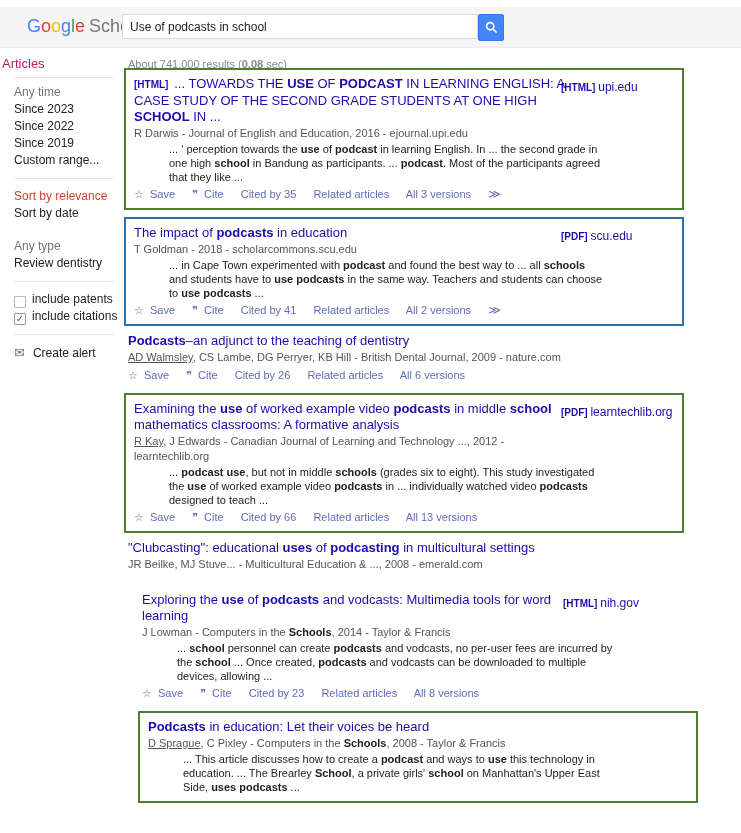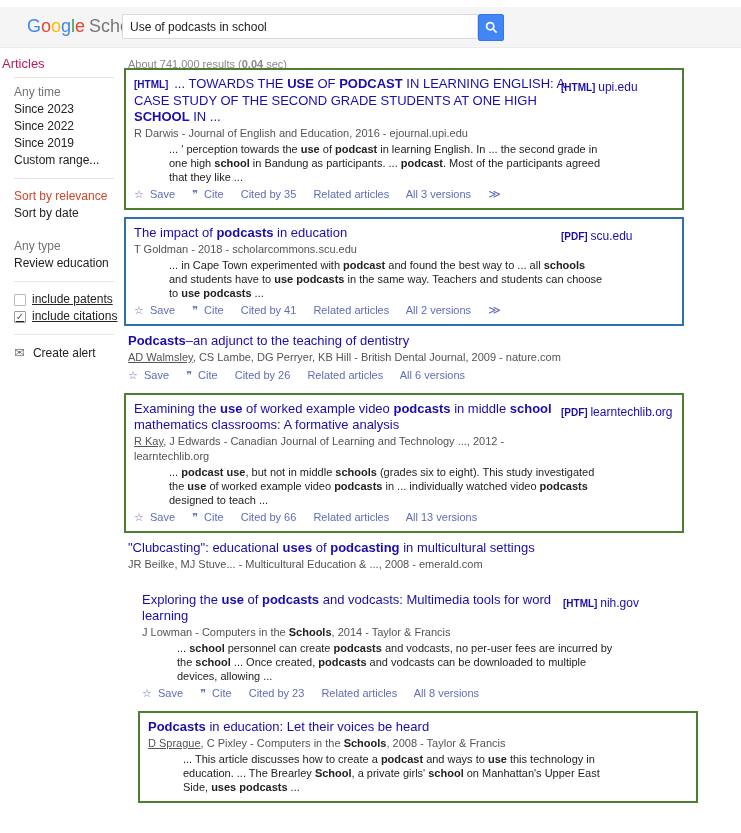--- a/index.html
+++ b/index.html
@@ -35,21 +35,21 @@
   .articles-label { position:absolute; left:2px; top:2px; font-size:13px; color:#be185d; }
   .results-stats { position:absolute; left:128px; top:4px; font-size:11px; color:#878787; }
   .sb-top-divider { position:absolute; left:14px; top:23px; width:100px; border-top:1px solid #e5e5e5; }
 
   
   .sidebar { position:absolute; left:14px; top:84px; width:104px; font-size:12px; }
   .sb-item { display:block; color:#222; line-height:17px; }
   .sb-item.active { color:#d0442c; }
   .sb-divider { border-top:1px solid #e5e5e5; width:100px; margin:9px 0 9px 0; }
   .sb-gap { height:16px; }
-  .sb-check { display:flex; align-items:center; line-height:17px; color:#222; cursor:pointer;text-decoration:underline; }
+  .sb-check { display:flex; align-items:flex-end; line-height:17px; color:#222; cursor:pointer; }
   .cb {
     display:inline-block; width:10px; height:10px; border:1px solid #b9b9b9;
     border-radius:1px; margin-right:6px; font-size:10px; line-height:10px;
     color:#555; text-align:center; background:#fff;
   }
   .cb.checked { border-color:#999; }
   .sb-alert { display:flex; align-items:center; margin-top:10px; color:#222; cursor:pointer; }
   .env-icon { color:#757575; font-size:13px; margin-right:8px; }
 
   
@@ -93,36 +93,36 @@
       <svg width="13" height="13" viewBox="0 0 13 13">
         <circle cx="5.2" cy="5.2" r="3.6" fill="none" stroke="#ffffff" stroke-width="1.7"></circle>
         <line x1="8" y1="8" x2="11.6" y2="11.6" stroke="#ffffff" stroke-width="1.7"></line>
       </svg>
     </span>
   </button>
 </div>
 
 <div class="toolbar">
   <div class="articles-label">Articles</div>
-  <div class="results-stats">About 741.000 results (<b>0,04</b> sec)</div>
+  <div class="results-stats">About 741.000 results (<b>0,08</b> sec)</div>
   <div class="sb-top-divider"></div>
 </div>
 
 <div class="sidebar" id="sidebar">
     <a class="sb-item active" style="color: #737373;">Any time</a>
     <a class="sb-item">Since 2023</a>
     <a class="sb-item">Since 2022</a>
     <a class="sb-item">Since 2019</a>
     <a class="sb-item">Custom range...</a>
     <div class="sb-divider"></div>
     <a class="sb-item active" style="color: rgb(208, 68, 44);">Sort by relevance</a>
     <a class="sb-item">Sort by date</a>
     <div class="sb-gap"></div>
     <a class="sb-item active" style="color: #737373;">Any type</a>
-    <a class="sb-item">Review education</a>
+    <a class="sb-item">Review dentistry</a>
     <div class="sb-divider"></div>
     <div class="sb-check">
       <span class="cb"></span>
       <span>include patents</span>
     </div>
     <div class="sb-check">
       <span class="cb checked">✓</span>
       <span>include citations</span>
     </div>
     <div class="sb-divider"></div>

